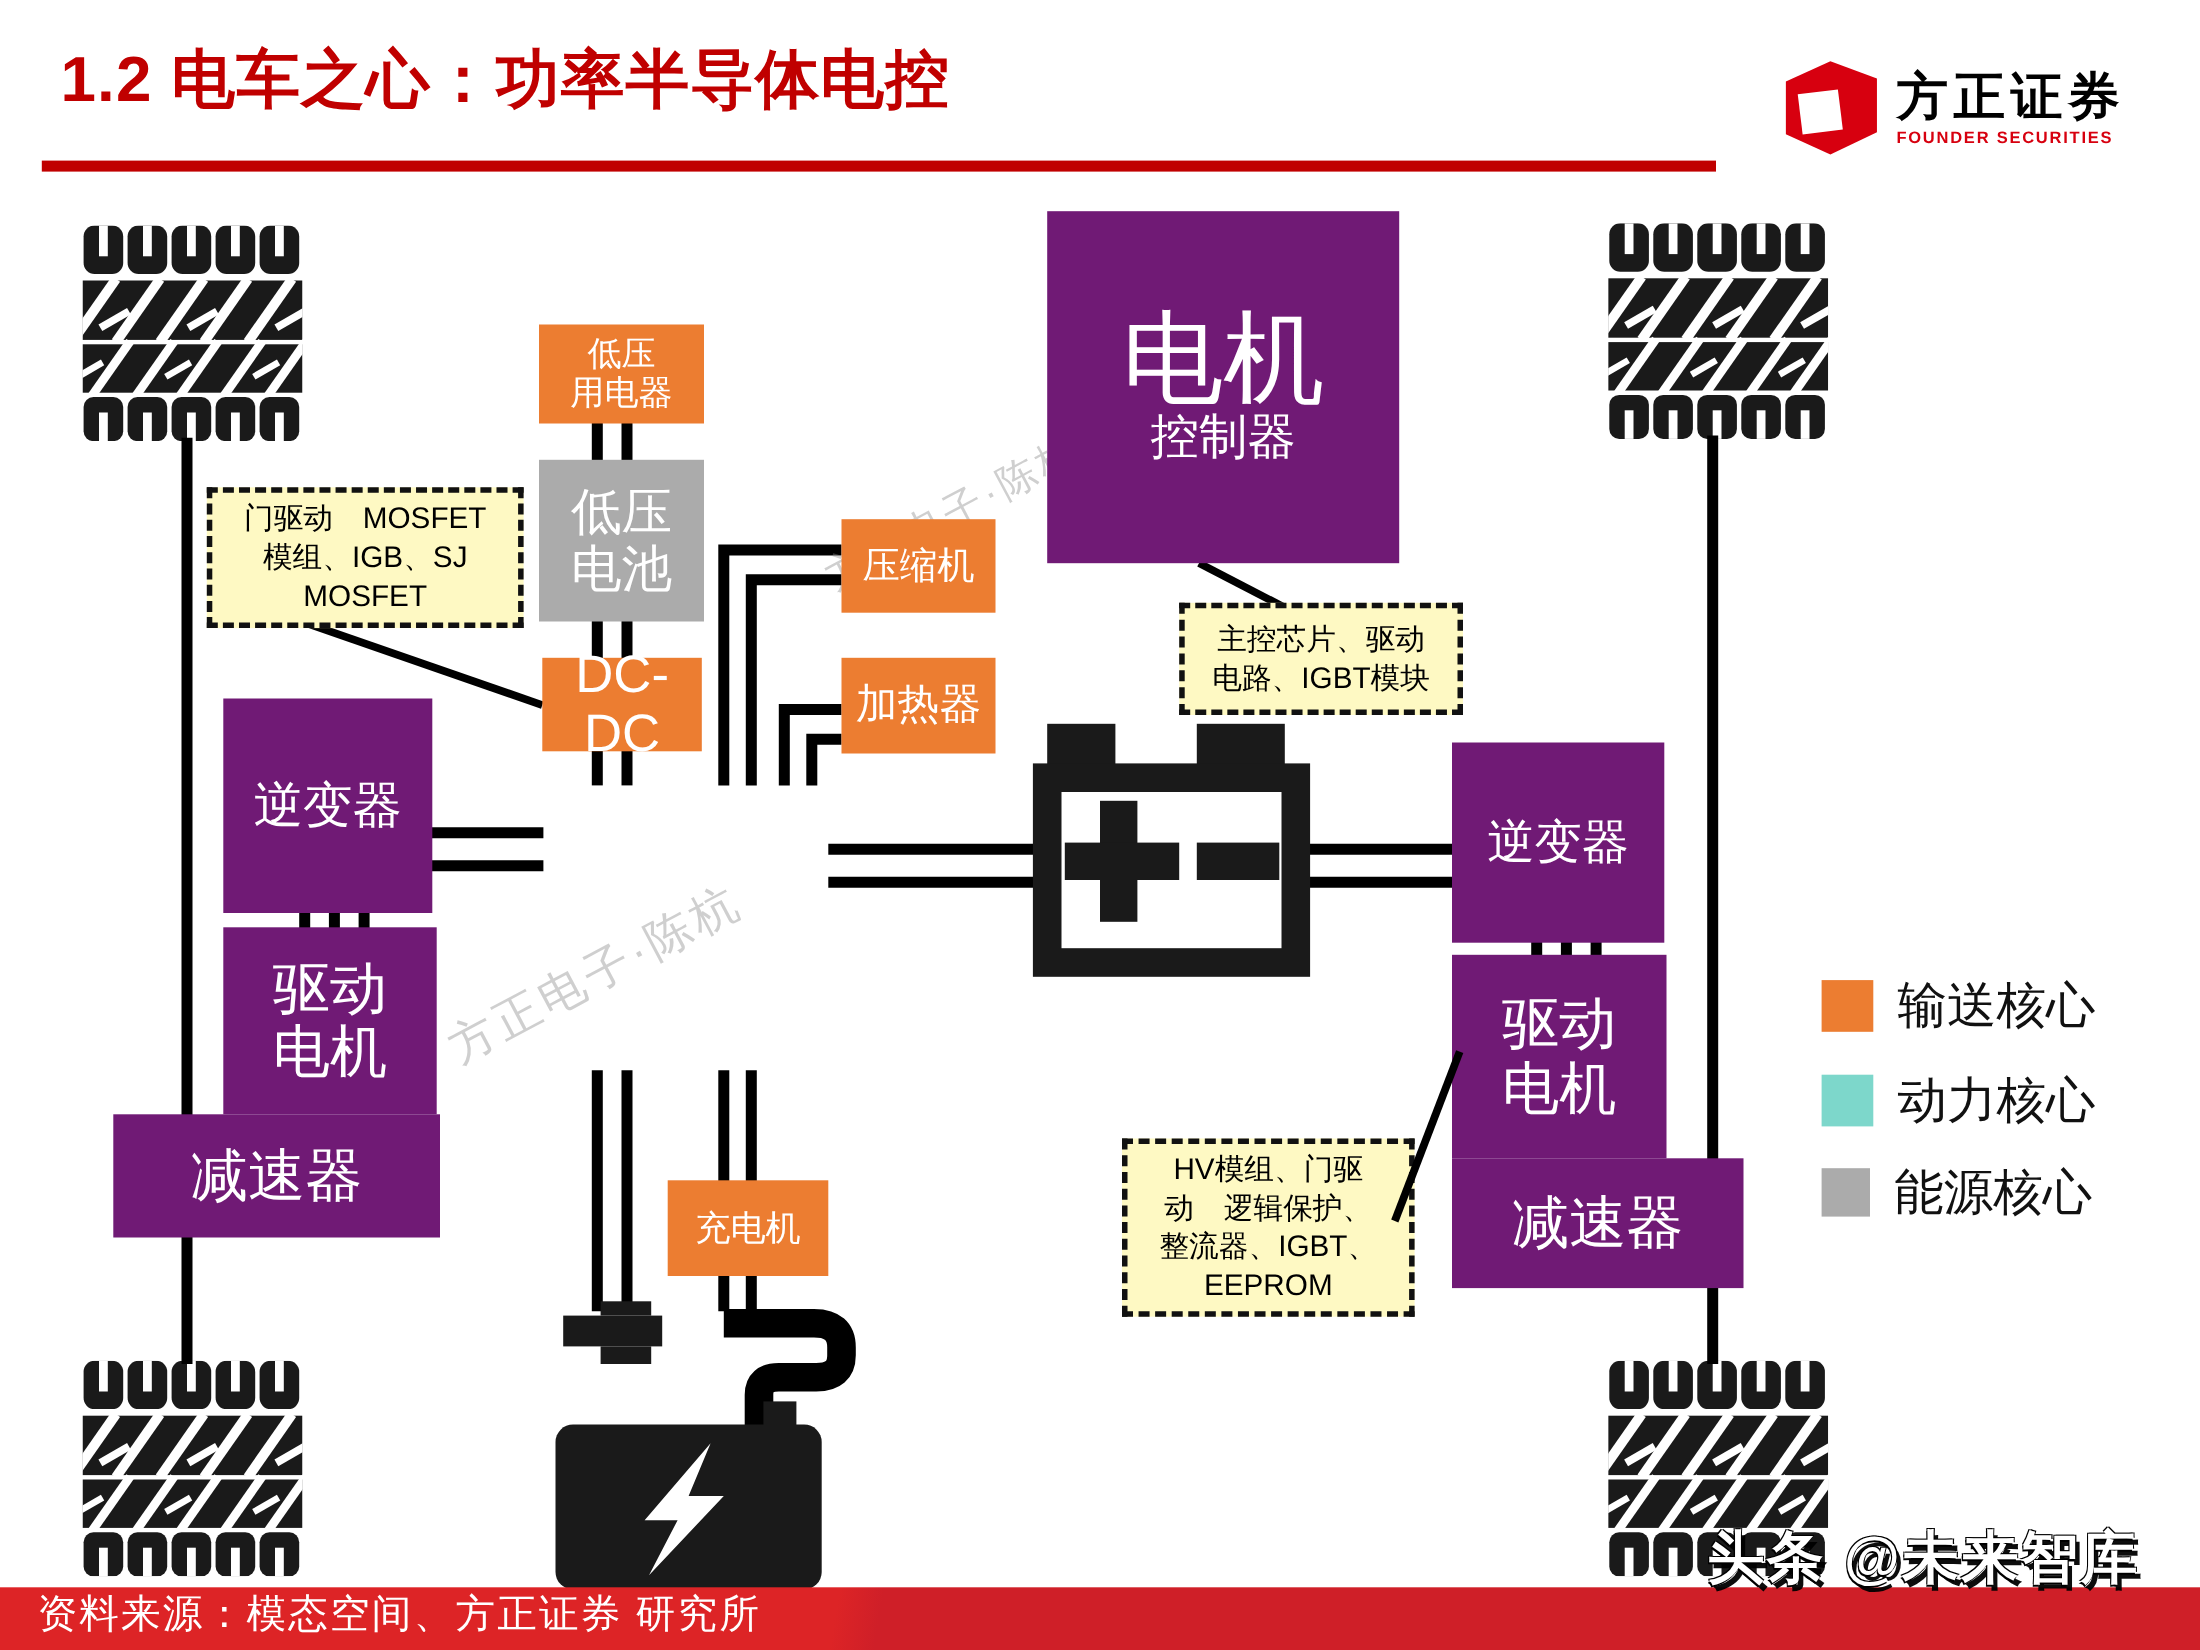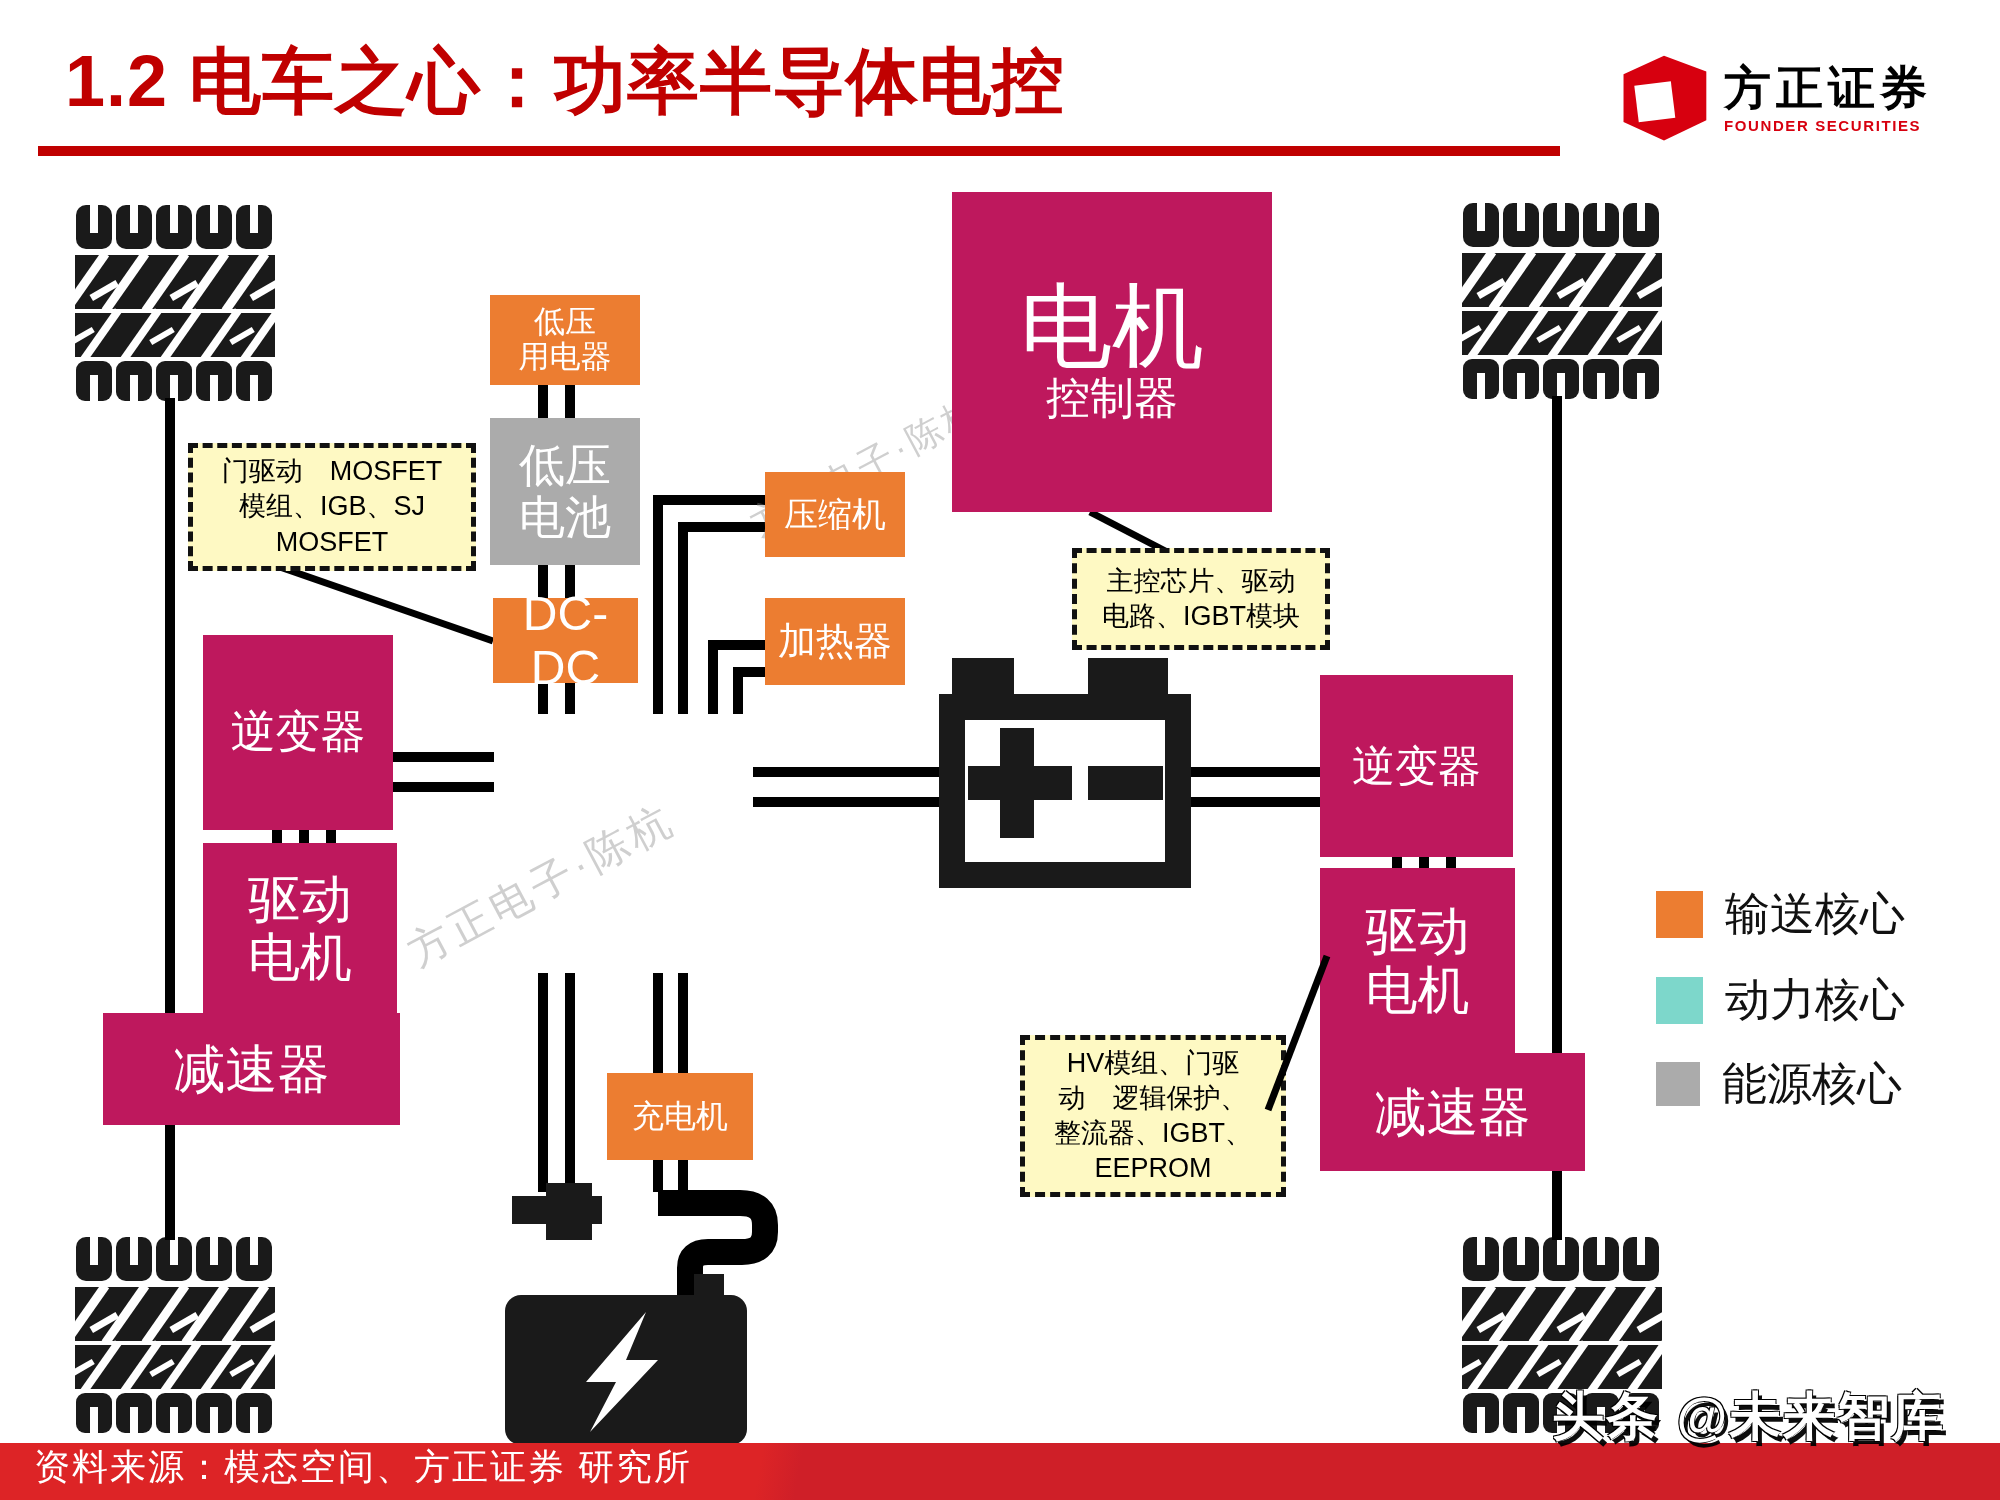--- a/index.html
+++ b/index.html
@@ -1,31 +1,31 @@
 <!DOCTYPE html>
 <html><head>
 <meta charset="utf-8">
 <style>
   html,body{margin:0;padding:0;background:#fff;}
   #stage{position:relative;width:2000px;height:1500px;overflow:hidden;background:#fff;
          font-family:"Liberation Sans",sans-serif;}
   .abs{position:absolute;}
 
   
-  #page-title{left:65px;top:34px;font-size:72px;font-weight:bold;color:#c00000;z-index:5;letter-spacing:1px;}
+  #page-title{left:55px;top:34px;font-size:58px;font-weight:bold;color:#c00000;z-index:5;letter-spacing:1px;}
   #title-rule{left:38px;top:146px;width:1522px;height:10px;background:#c00000;z-index:5;}
   #logo{left:1618px;top:52px;z-index:5;display:flex;align-items:center;gap:14px;}
   #logo .cn{font-size:47px;font-weight:bold;color:#000000;letter-spacing:5px;line-height:1;}
   #logo .en{font-size:15px;font-weight:bold;color:#d7000f;letter-spacing:1.6px;margin-top:6px;}
 
   
   .box{position:absolute;display:flex;align-items:center;justify-content:center;text-align:center;
        color:#fff;white-space:pre-line;z-index:2;line-height:1.12;}
   .orange{background:#ec7d31;}
-  .teal{background:#be185d;}
+  .teal{background:#701a75;}
   .grayb{background:#ababab;}
   #b0{left:490px;top:295px;width:150px;height:90px;font-size:31px;}
   #b1{left:490px;top:418px;width:150px;height:147px;font-size:46px;}
   #b2{left:493px;top:598px;width:145px;height:85px;font-size:48px;}
   #b3{left:765px;top:472px;width:140px;height:85px;font-size:34px;}
   #b4{left:765px;top:598px;width:140px;height:87px;font-size:38px;}
   #b5{left:492px;top:712px;width:263px;height:263px;font-size:47px;}
   #b6{left:607px;top:1073px;width:146px;height:87px;font-size:32px;}
   #b7{left:952px;top:192px;width:320px;height:320px;flex-direction:column;}
   #b7 .l1{font-size:92px;font-weight:normal;line-height:1.0;}

